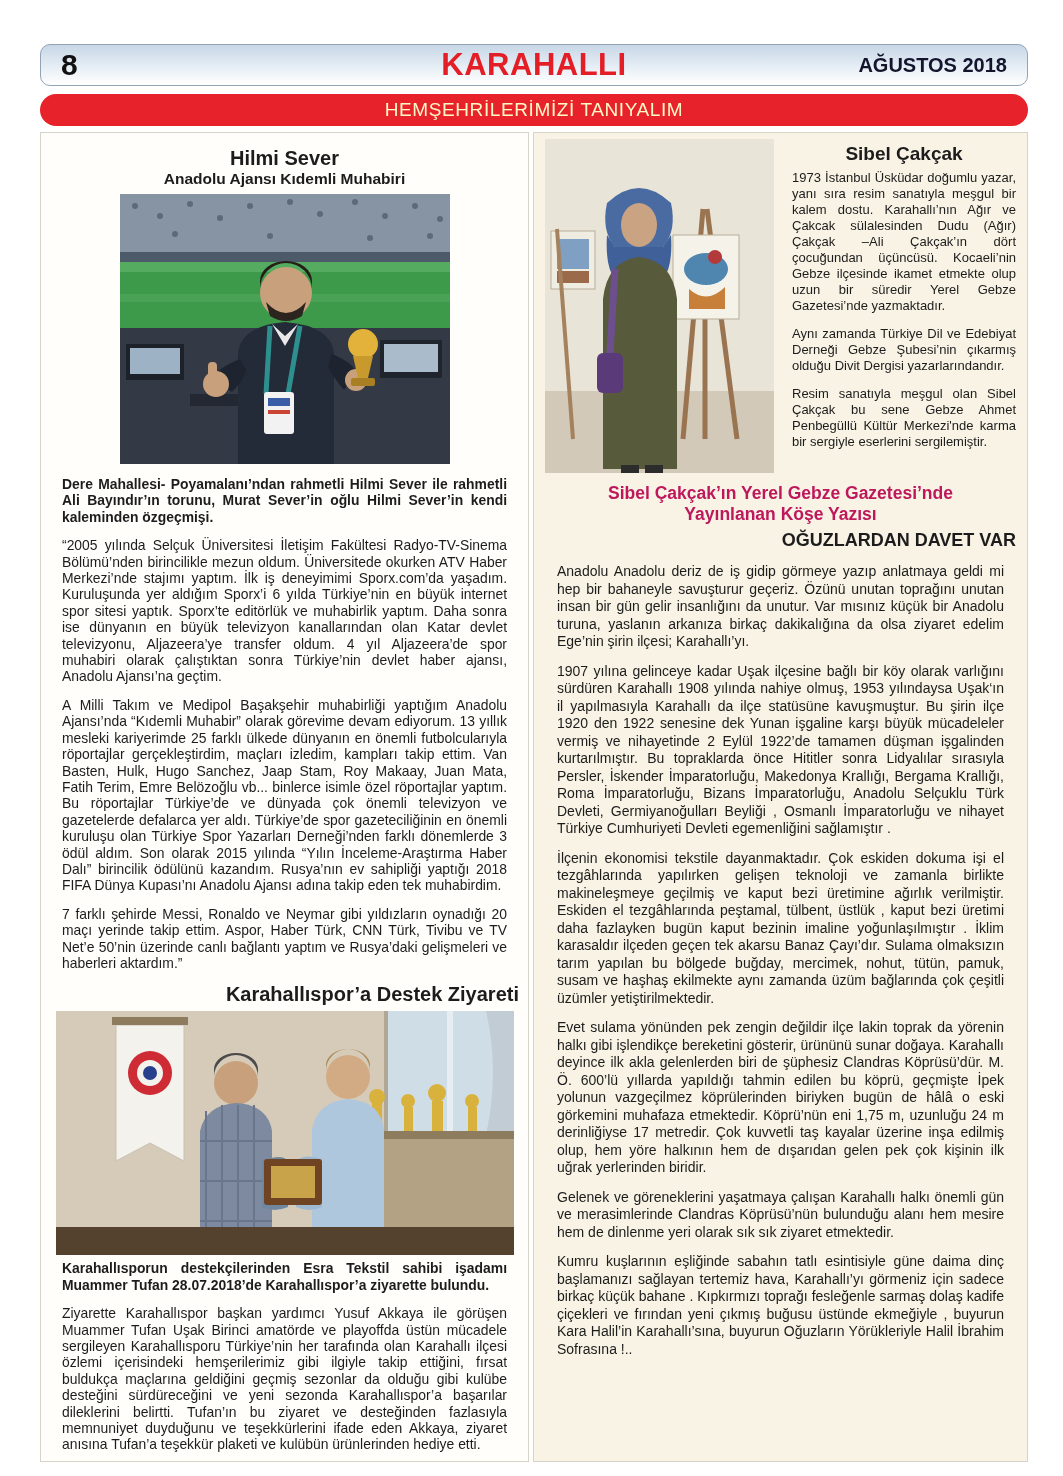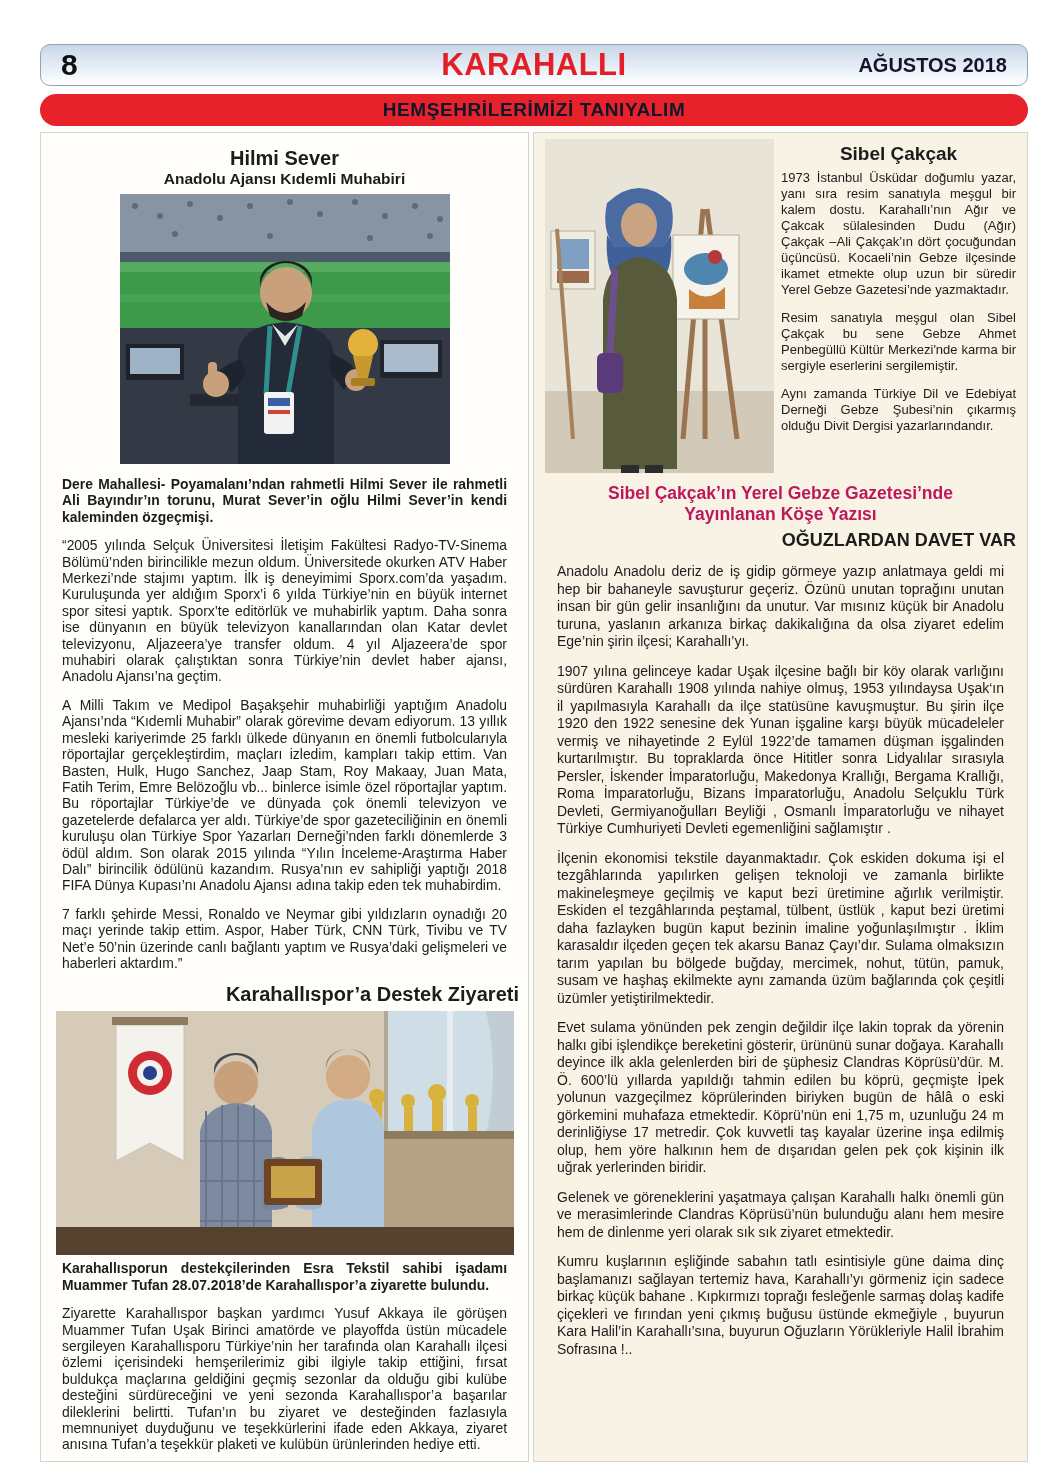--- a/index.html
+++ b/index.html
@@ -21,41 +21,41 @@
   .page-number{font-size:30px;font-weight:bold;color:#111;}
   .paper-title{
     position:absolute;left:0;right:0;text-align:center;
     font-size:31px;font-weight:bold;color:#e31e26;letter-spacing:.5px;
   }
   .paper-date{margin-left:auto;font-size:20px;font-weight:bold;color:#14142d;z-index:1;}
   .banner{
     position:absolute;left:40px;top:94px;width:988px;height:32px;
     background:#e8222b;border-radius:16px;
     display:flex;align-items:center;justify-content:center;
-    color:#0f172a;font-weight:bold;font-size:19px;letter-spacing:.6px;
+    color:#fef9c3;font-weight:normal;font-size:19px;letter-spacing:.6px;
   }
   
   .col{
     position:absolute;top:132px;height:1330px;box-sizing:border-box;
     border:1px solid #d6d4c8;overflow:hidden;
   }
   .col-left{left:40px;width:489px;background:#fffefa;padding:12px 9px;}
   .col-right{left:533px;width:495px;background:#f8f3e4;padding:6px 11px;}
 
   .article-title{font-size:20px;font-weight:bold;text-align:center;margin:2px 0 0;}
   .article-subtitle{font-size:15.5px;font-weight:bold;text-align:center;margin:0 0 6px;}
   .body-text{font-size:13.9px;line-height:16.4px;text-align:justify;margin:12px;}
   .lead{font-weight:bold;}
   .section-title{font-size:20px;font-weight:bold;text-align:right;margin:8px 0 5px;}
 
   .photo-frame{display:block;margin:0 auto;}
   .photo-frame svg{display:block;}
 
   
-  .right-top{display:flex;gap:7px;}
+  .right-top{display:flex;gap:18px;}
   .bio{flex:1;min-width:0;}
   .bio-title{font-size:19px;font-weight:bold;text-align:center;margin:4px 0 5px;}
   .bio p{font-size:13px;line-height:16px;text-align:justify;margin:0 0 12px;}
 
   .heading-red{
     color:#be185d;font-size:17.5px;font-weight:bold;text-align:center;
     line-height:1.18;margin:10px 34px 6px;
   }
   .heading-black{font-size:18px;font-weight:bold;text-align:right;margin:6px 0 10px;}
   .col-right .body-text{font-size:14px;line-height:17.5px;}
@@ -224,22 +224,22 @@
         <path d="M58 330 L58 160 Q62 122 94 118 Q128 122 132 160 L132 330 Z" fill="#585a3c"></path>
         <path d="M70 130 L64 230" stroke="#6e4f8e" stroke-width="7"></path>
         <rect x="52" y="214" width="26" height="40" rx="6" fill="#5a3a78"></rect>
         <rect x="76" y="326" width="18" height="8" fill="#2c2c2c"></rect>
         <rect x="100" y="326" width="18" height="8" fill="#2c2c2c"></rect>
       </svg>
     </span>
     <div class="bio">
       <div class="bio-title">Sibel Çakçak</div>
       <p>1973 İstanbul Üsküdar doğumlu yazar, yanı sıra resim sanatıyla meşgul bir kalem dostu. Karahallı’nın Ağır ve Çakcak sülalesinden Dudu (Ağır) Çakçak –Ali Çakçak’ın dört çocuğundan üçüncüsü. Kocaeli’nin Gebze ilçesinde ikamet etmekte olup uzun bir süredir Yerel Gebze Gazetesi’nde yazmaktadır.</p>
+      <p>Aynı zamanda Türkiye Dil ve Edebiyat Derneği Gebze Şubesi’nin çıkarmış olduğu Divit Dergisi yazarlarındandır.</p>
       <p>Resim sanatıyla meşgul olan Sibel Çakçak bu sene Gebze Ahmet Penbegüllü Kültür Merkezi'nde karma bir sergiyle eserlerini sergilemiştir.</p>
-      <p>Aynı zamanda Türkiye Dil ve Edebiyat Derneği Gebze Şubesi’nin çıkarmış olduğu Divit Dergisi yazarlarındandır.</p>
     </div>
   </div>
 
   <div class="heading-red">Sibel Çakçak’ın Yerel Gebze Gazetesi’nde Yayınlanan Köşe Yazısı</div>
   <div class="heading-black">OĞUZLARDAN DAVET VAR</div>
 
   <p class="body-text">Anadolu Anadolu deriz de iş gidip görmeye yazıp anlatmaya geldi mi hep bir bahaneyle savuşturur geçeriz. Özünü unutan toprağını unutan insan bir gün gelir insanlığını da unutur. Var mısınız küçük bir Anadolu turuna, yaslanın arkanıza birkaç dakikalığına da olsa  ziyaret edelim Ege’nin şirin ilçesi; Karahallı’yı.</p>
   <p class="body-text">1907 yılına gelinceye kadar Uşak ilçesine bağlı bir köy olarak varlığını sürdüren Karahallı 1908 yılında nahiye olmuş, 1953 yılındaysa  Uşak‘ın il yapılmasıyla Karahallı da ilçe statüsüne kavuşmuştur. Bu şirin ilçe 1920 den 1922 senesine dek Yunan işgaline karşı büyük mücadeleler vermiş ve nihayetinde 2 Eylül 1922’de tamamen düşman işgalinden kurtarılmıştır. Bu topraklarda önce Hititler sonra Lidyalılar sırasıyla Persler, İskender İmparatorluğu, Makedonya Krallığı, Bergama Krallığı, Roma İmparatorluğu, Bizans İmparatorluğu, Anadolu Selçuklu Türk Devleti, Germiyanoğulları Beyliği , Osmanlı İmparatorluğu ve nihayet Türkiye Cumhuriyeti Devleti egemenliğini sağlamıştır .</p>
   <p class="body-text">İlçenin ekonomisi tekstile dayanmaktadır. Çok eskiden dokuma işi el tezgâhlarında yapılırken gelişen teknoloji ve zamanla birlikte makineleşmeye geçilmiş ve kaput bezi üretimine ağırlık verilmiştir. Eskiden el tezgâhlarında peştamal, tülbent, üstlük , kaput bezi üretimi daha fazlayken bugün kaput bezinin imaline yoğunlaşılmıştır . İklim karasaldır ilçeden geçen tek akarsu Banaz Çayı’dır. Sulama olmaksızın tarım yapılan bu bölgede buğday, mercimek, nohut, tütün, pamuk, susam ve haşhaş ekilmekte aynı zamanda üzüm bağlarında çok çeşitli üzümler yetiştirilmektedir.</p>
   <p class="body-text">Evet sulama yönünden pek zengin değildir ilçe lakin toprak da yörenin halkı gibi işlendikçe bereketini gösterir, ürününü sunar doğaya. Karahallı deyince ilk akla gelenlerden biri de şüphesiz Clandras Köprüsü’dür. M. Ö. 600’lü yıllarda yapıldığı tahmin edilen  bu köprü, geçmişte İpek yolunun vazgeçilmez köprülerinden biriyken bugün de hâlâ o eski görkemini muhafaza etmektedir. Köprü’nün eni 1,75 m, uzunluğu 24 m derinliğiyse 17 metredir. Çok kuvvetli taş kayalar üzerine inşa edilmiş olup, hem yöre halkının hem de dışarıdan gelen pek çok kişinin ilk uğrak yerlerinden biridir.</p>

